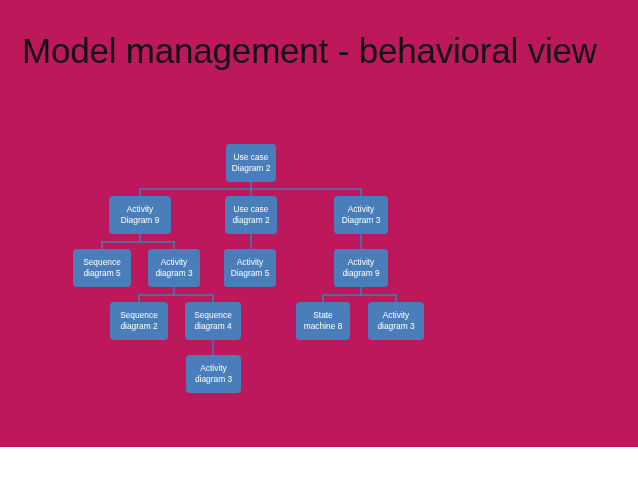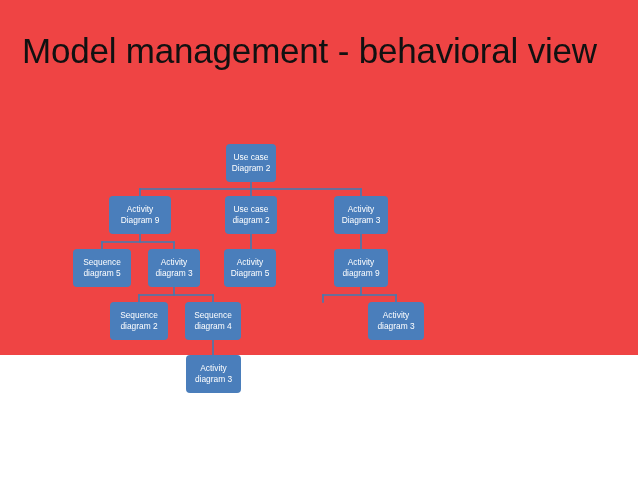--- a/index.html
+++ b/index.html
@@ -12,22 +12,22 @@
     height: 479px;
     position: relative;
     overflow: hidden;
     font-family: "Liberation Sans", sans-serif;
   }
 
   #slide {
     position: absolute;
     left: 0; top: 0;
     width: 638px;
-    height: 355px;
-    background: #ef4444;
+    height: 447px;
+    background: #be185d;
   }
 
   #slide-title {
     position: absolute;
     left: 22px;
     top: 30px;
     width: 600px;
     font-family: "Liberation Sans", sans-serif;
     font-size: 35px;
     line-height: 42px;
@@ -178,20 +178,24 @@
     <div class="node n-l4a">
       <span class="l1">Sequence</span>
       <span class="l2">diagram 2</span>
     </div>
 
     <div class="node n-l4b">
       <span class="l1">Sequence</span>
       <span class="l2">diagram 4</span>
     </div>
 
+    <div class="node n-l4c">
+      <span class="l1">State</span>
+      <span class="l2">machine 8</span>
+    </div>
 
     <div class="node n-l4d">
       <span class="l1">Activity</span>
       <span class="l2">diagram 3</span>
     </div>
 
     <div class="node n-l5a">
       <span class="l1">Activity</span>
       <span class="l2">diagram 3</span>
     </div>

